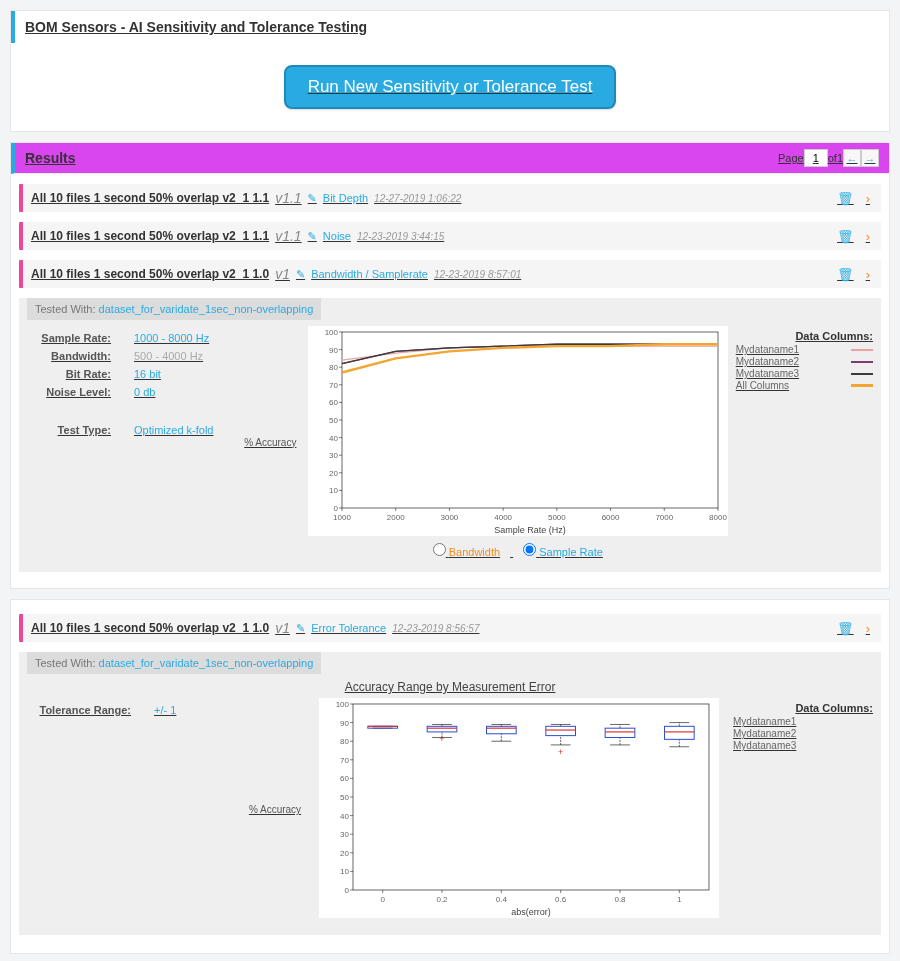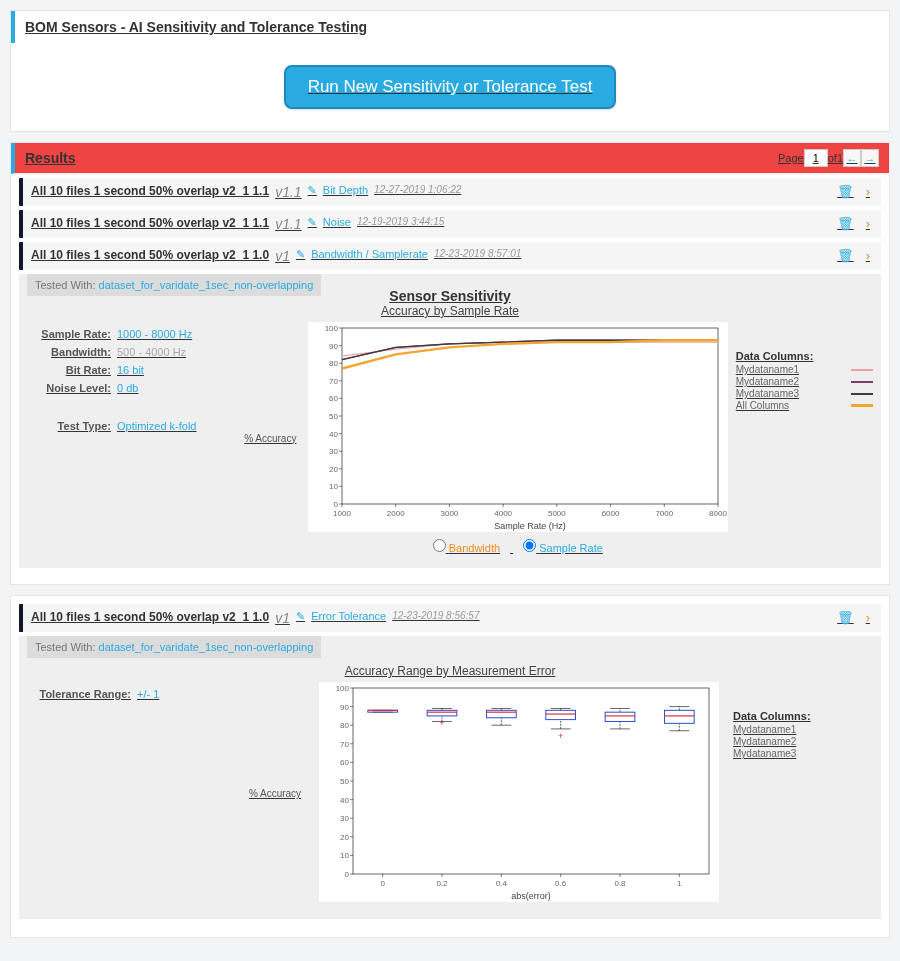--- a/index.html
+++ b/index.html
@@ -40,39 +40,39 @@
     box-shadow: 0 1px 2px rgba(0,0,0,.15);
     display: block;
     margin: 12px auto;
   }
   .results-header {
     display: flex;
     align-items: center;
     justify-content: space-between;
     border-left: 4px solid #29abe2;
     padding: 6px 10px;
-    background: #ef4444;
+    background: #d946ef;
     border-bottom: 1px solid #eee;
   }
   .pager { display: flex; align-items: center; font-size: 11px; }
   .pager input {
     width: 24px; height: 18px; text-align: center; font-size: 11px;
     border: 1px solid #ccc;
   }
   .pager .nav-btn {
     width: 18px; height: 18px; border: 1px solid #ccc; background: #f7f7f7;
     color: #29abe2; font-size: 11px; line-height: 16px; text-align: center;
     cursor: pointer;
   }
   .result-row {
-    display: flex; gap: 6px;
-    border-left: 4px solid #0f172a;
+    display: flex; align-items: center; gap: 6px;
+    border-left: 4px solid #ec4899;
     background: #f5f5f5;
     padding: 6px 8px;
-    margin: 4px 8px;
+    margin: 10px 8px;
     border-radius: 1px;
   }
   .result-row .rr-title { font-weight: 700; font-size: 12px; }
   .result-row .rr-ver { color: #888; font-style: italic; font-size: 14px; }
   .result-row .rr-check { color: #29abe2; font-size: 11px; }
   .result-row .rr-link { color: #29abe2; font-size: 11px; cursor: pointer; }
   .result-row .rr-ts { color: #999; font-size: 10px; font-style: italic; }
   .result-row .spacer { flex: 1; }
   .result-row .rr-icon { color: #29abe2; font-size: 13px; cursor: pointer; padding: 0 3px;}
   .result-row .rr-arrow { color: #f28c1c; font-size: 13px; cursor: pointer; padding: 0 3px;}
@@ -85,25 +85,25 @@
     background: #dcdcdc;
     padding: 5px 8px;
     font-size: 11px;
     color: #777;
     display: inline-block;
     margin-bottom: 6px;
   }
   .tested-with a { color: #29abe2; }
   .flex3 { display: flex; gap: 8px; }
   .meta-col { width: 210px; font-size: 11px; }
-  .meta-row { display: flex; margin: 6px 0; }
+  .meta-row { display: flex; margin: 6px 0; gap: 17px; }
   .meta-row .lbl { color: #555; font-weight: 700; width: 90px; text-align: right; padding-right: 6px;}
   .meta-row .val { color: #29abe2; }
   .chart-col { flex: 1; text-align: center; }
-  .legend-col { width: 140px; font-size: 11px; text-align: left; padding-top: 4px; margin-top: 24px;}
+  .legend-col { width: 140px; font-size: 11px; text-align: right; padding-top: 4px;}
   .legend-col .lh { font-weight: 700; margin-bottom: 2px; }
   .legend-item { display: flex; align-items: center; gap: 6px; font-size: 10px; color:#666; margin: 1px 0;}
   .swatch { width: 22px; height: 0; border-top-width: 2px; border-top-style: solid; }
   .chart-title { font-weight: 700; font-size: 14px; margin-top: -14px;}
   .chart-sub { font-size: 12px; color: #444; margin-bottom: 4px;}
   svg.chart { background: #fff; }
   .y-axis-label { font-size: 10px; color: #555; text-align: center; writing-mode: horizontal-tb;}
   .ylabel-wrap { display:flex; align-items:center; justify-content:center;}
   .below-toggle { margin-top: 4px; font-size: 11px;}
   .below-toggle label { color: #f28c1c; margin: 0 10px; }
@@ -143,44 +143,40 @@
     <span class="spacer"></span>
     <span class="rr-icon">🗑</span>
     <span class="rr-arrow">›</span>
   </div>
 
   <div class="result-row">
     <span class="rr-title">All 10 files 1 second 50% overlap v2_1 1.1</span>
     <span class="rr-ver">v1.1</span>
     <span class="rr-check">✎</span>
     <span class="rr-link">Noise</span>
-    <span class="rr-ts">12-19-2019 3:44:15</span>
+    <span class="rr-ts">12-23-2019 3:44:15</span>
     <span class="spacer"></span>
     <span class="rr-icon">🗑</span>
     <span class="rr-arrow">›</span>
   </div>
 
   <div class="result-row">
     <span class="rr-title">All 10 files 1 second 50% overlap v2_1 1.0</span>
     <span class="rr-ver">v1</span>
     <span class="rr-check">✎</span>
     <span class="rr-link">Bandwidth / Samplerate</span>
     <span class="rr-ts">12-23-2019 8:57:01</span>
     <span class="spacer"></span>
     <span class="rr-icon">🗑</span>
     <span class="rr-arrow">›</span>
   </div>
   <div class="expanded-area">
     <div class="tested-with">
       <span>Tested With:</span>
       <a>dataset_for_varidate_1sec_non-overlapping</a>
-    </div>
-    <div class="chart-col">
-        <div class="chart-title">Sensor Sensitivity</div>
-        <div class="chart-sub">Accuracy by Sample Rate</div>
     </div>
     <div class="flex3">
       <div class="meta-col">
         <div class="meta-row">
             <span class="lbl">Sample Rate:</span>
             <span class="val">1000 - 8000 Hz</span>
           </div>
         <div class="meta-row">
             <span class="lbl">Bandwidth:</span>
             <span class="val" style="color:#aaa">500 - 4000 Hz</span>

